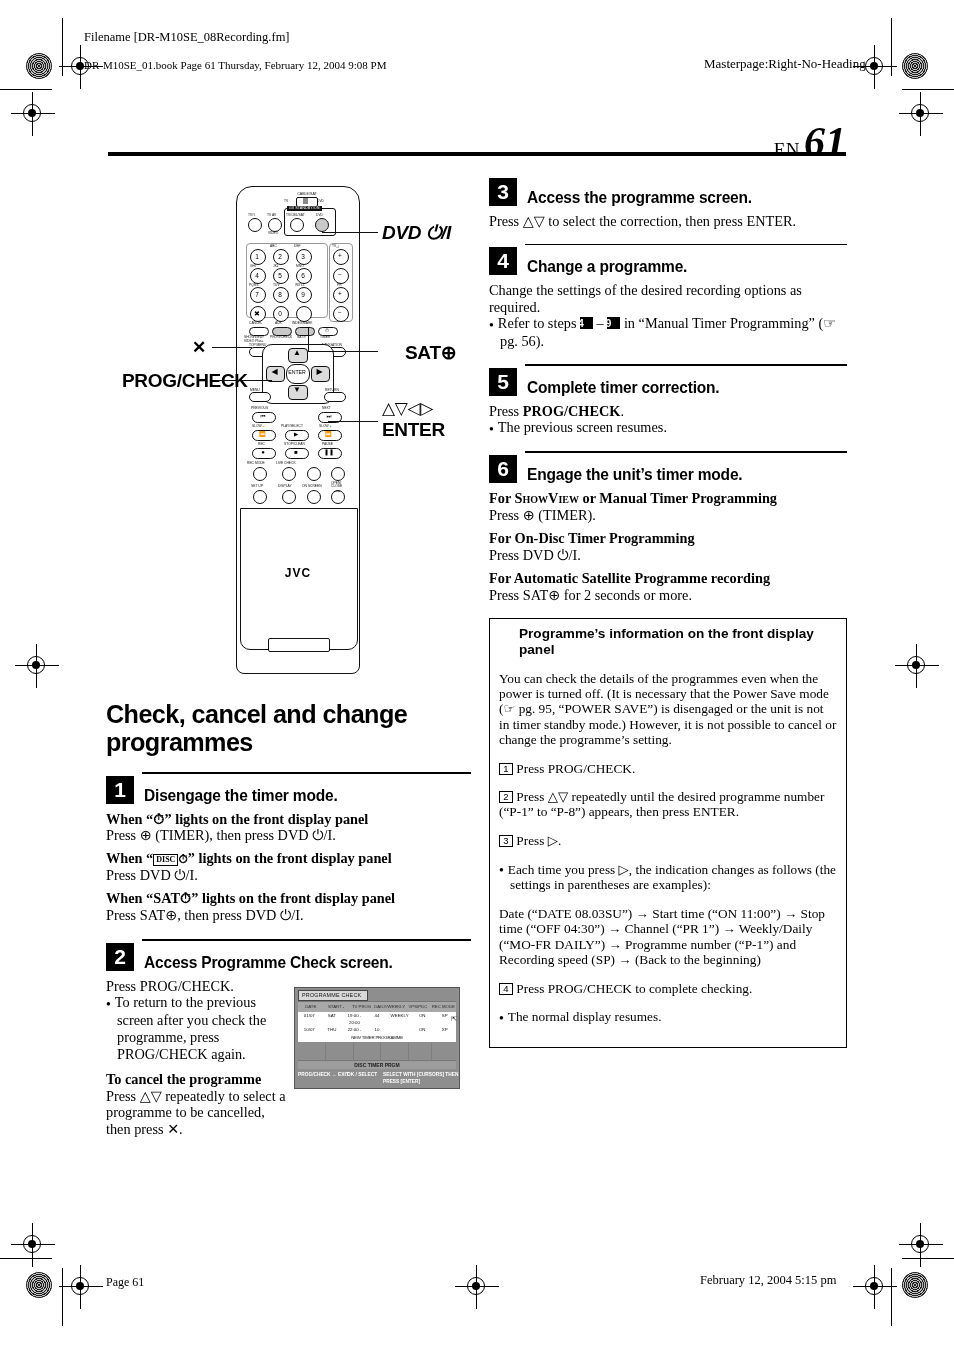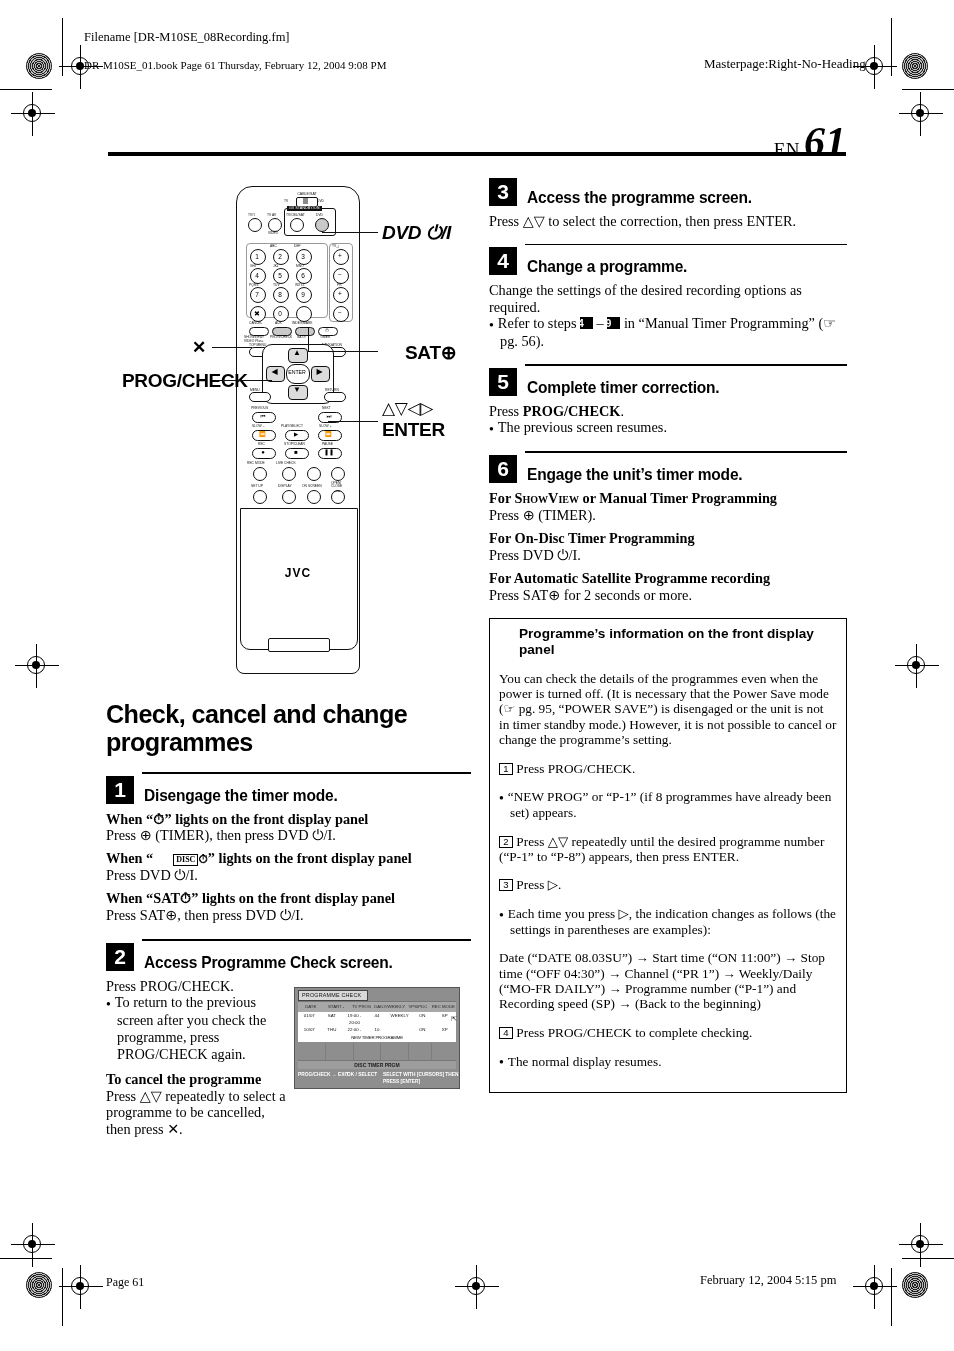--- a/index.html
+++ b/index.html
@@ -372,21 +372,21 @@
 
     <div class="steprule"></div>
     <div class="step">
       <div class="stepnum">1</div>
       <div class="steptitle">Disengage the timer mode.</div>
     </div>
     <div class="body">
       <p><b><span>When “</span><span>⏱</span><span>” lights on the front display panel</span></b></p>
       <p>Press ⊕ (TIMER), then press DVD ⏻/I.</p>
       <p style="height:6px"></p>
-      <p><b><span>When “</span><span style="display:inline-block;border:1px solid #000;font-size:8px;padding:0 2px;line-height:10px;vertical-align:1px;margin-left:20px;">DISC</span><span style="font-size:12px;">⏱</span><span>” lights on the front display panel</span></b></p>
+      <p><b><span>When “</span><span style="display:inline-block;border:1px solid #000;font-size:8px;padding:0 2px;line-height:10px;vertical-align:1px;">DISC</span><span style="font-size:12px;">⏱</span><span>” lights on the front display panel</span></b></p>
       <p>Press DVD ⏻/I.</p>
       <p style="height:6px"></p>
       <p><b><span>When “SAT</span><span>⏱</span><span>” lights on the front display panel</span></b></p>
       <p>Press SAT⊕, then press DVD ⏻/I.</p>
     </div>
 
     <div class="steprule" style="margin-top:16px;"></div>
     <div class="step">
       <div class="stepnum">2</div>
       <div class="steptitle">Access Programme Check screen.</div>
@@ -499,21 +499,20 @@
       <p>Press DVD ⏻/I.</p>
       <p style="height:7px"></p>
       <p><b>For Automatic Satellite Programme recording</b></p>
       <p>Press SAT⊕ for 2 seconds or more.</p>
     </div>
 
     <div class="infobox">
       <h4>Programme’s information on the front display panel</h4>
       <p>You can check the details of the programmes even when the power is turned off. (It is necessary that the Power Save mode (☞ pg. 95, “POWER SAVE”) is disengaged or the unit is not in timer standby mode.) However, it is not possible to cancel or change the programme’s setting.</p>
       <p><span class="numout">1</span> <span>Press PROG/CHECK.</span></p>
-      <p class="bul">“NEW PROG” or “P-1” (if 8 programmes have already been set) appears.</p>
       <p><span class="numout">2</span> <span>Press △▽ repeatedly until the desired programme number (“P-1” to “P-8”) appears, then press ENTER.</span></p>
       <p><span class="numout">3</span> <span>Press ▷.</span></p>
       <p class="bul">Each time you press ▷, the indication changes as follows (the settings in parentheses are examples):</p>
       <p>Date (“DATE 08.03SU”) → Start time (“ON 11:00”) → Stop time (“OFF 04:30”) → Channel (“PR 1”) → Weekly/Daily (“MO-FR DAILY”) → Programme number (“P-1”) and Recording speed (SP) → (Back to the beginning)</p>
       <p><span class="numout">4</span> <span>Press PROG/CHECK to complete checking.</span></p>
       <p class="bul">The normal display resumes.</p>
     </div>
   </div>
 
   <div class="footL">Page 61</div>

